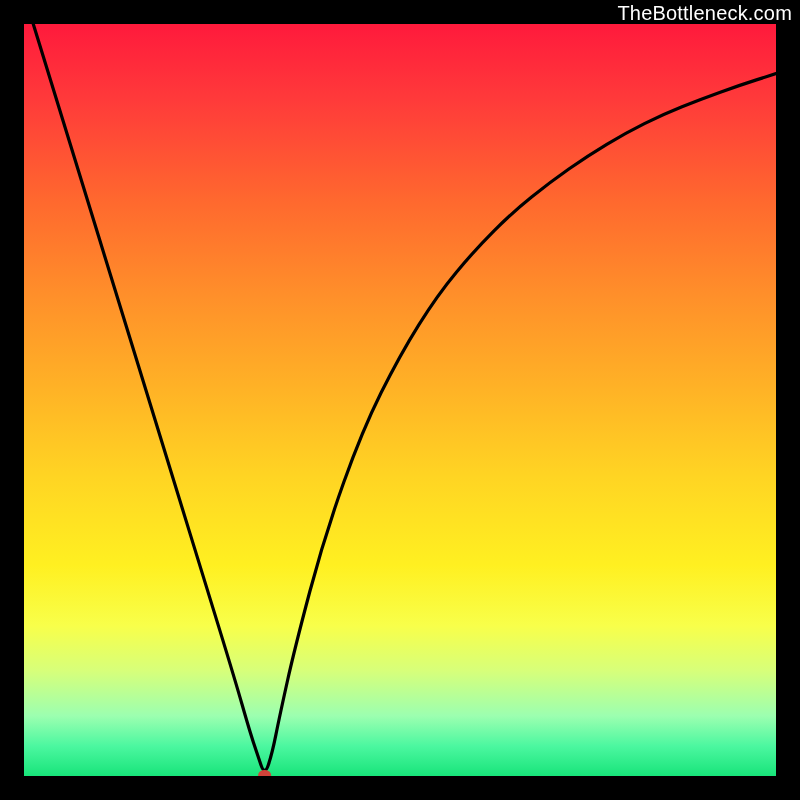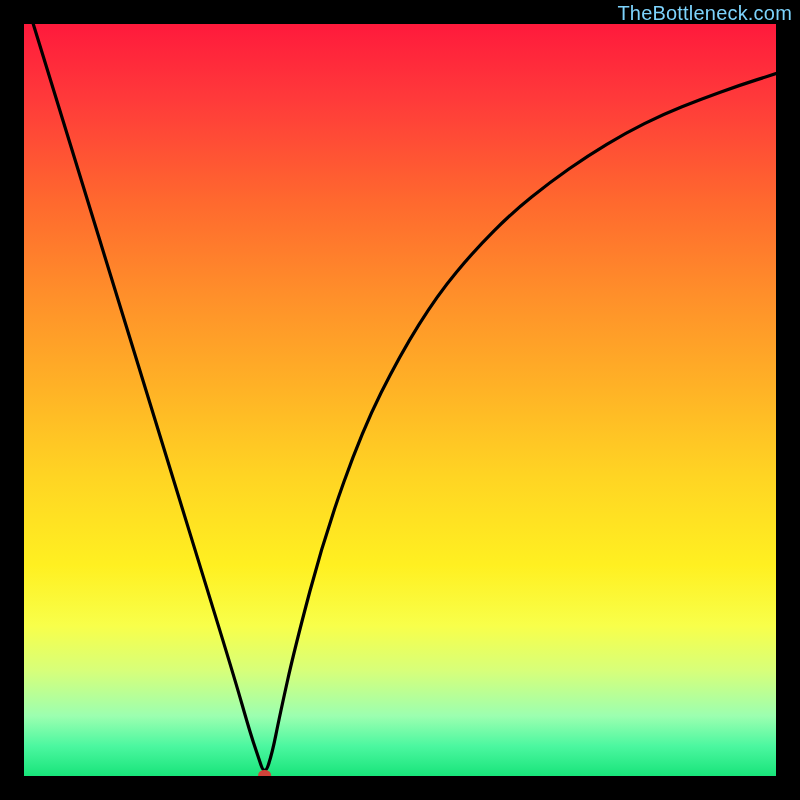--- a/index.html
+++ b/index.html
@@ -36,21 +36,21 @@
   }
   svg.curve {
     position: absolute;
     left: 0; top: 0;
     width: 752px; height: 752px;
   }
   .watermark {
     position: absolute;
     top: 2px;
     right: 8px;
-    color: #7dd3fc;
+    color: #ffffff;
     font-size: 20px;
     font-weight: 500;
     letter-spacing: 0.2px;
     user-select: none;
   }
 </style>
 </head>
 <body>
 
 <div class="frame">

